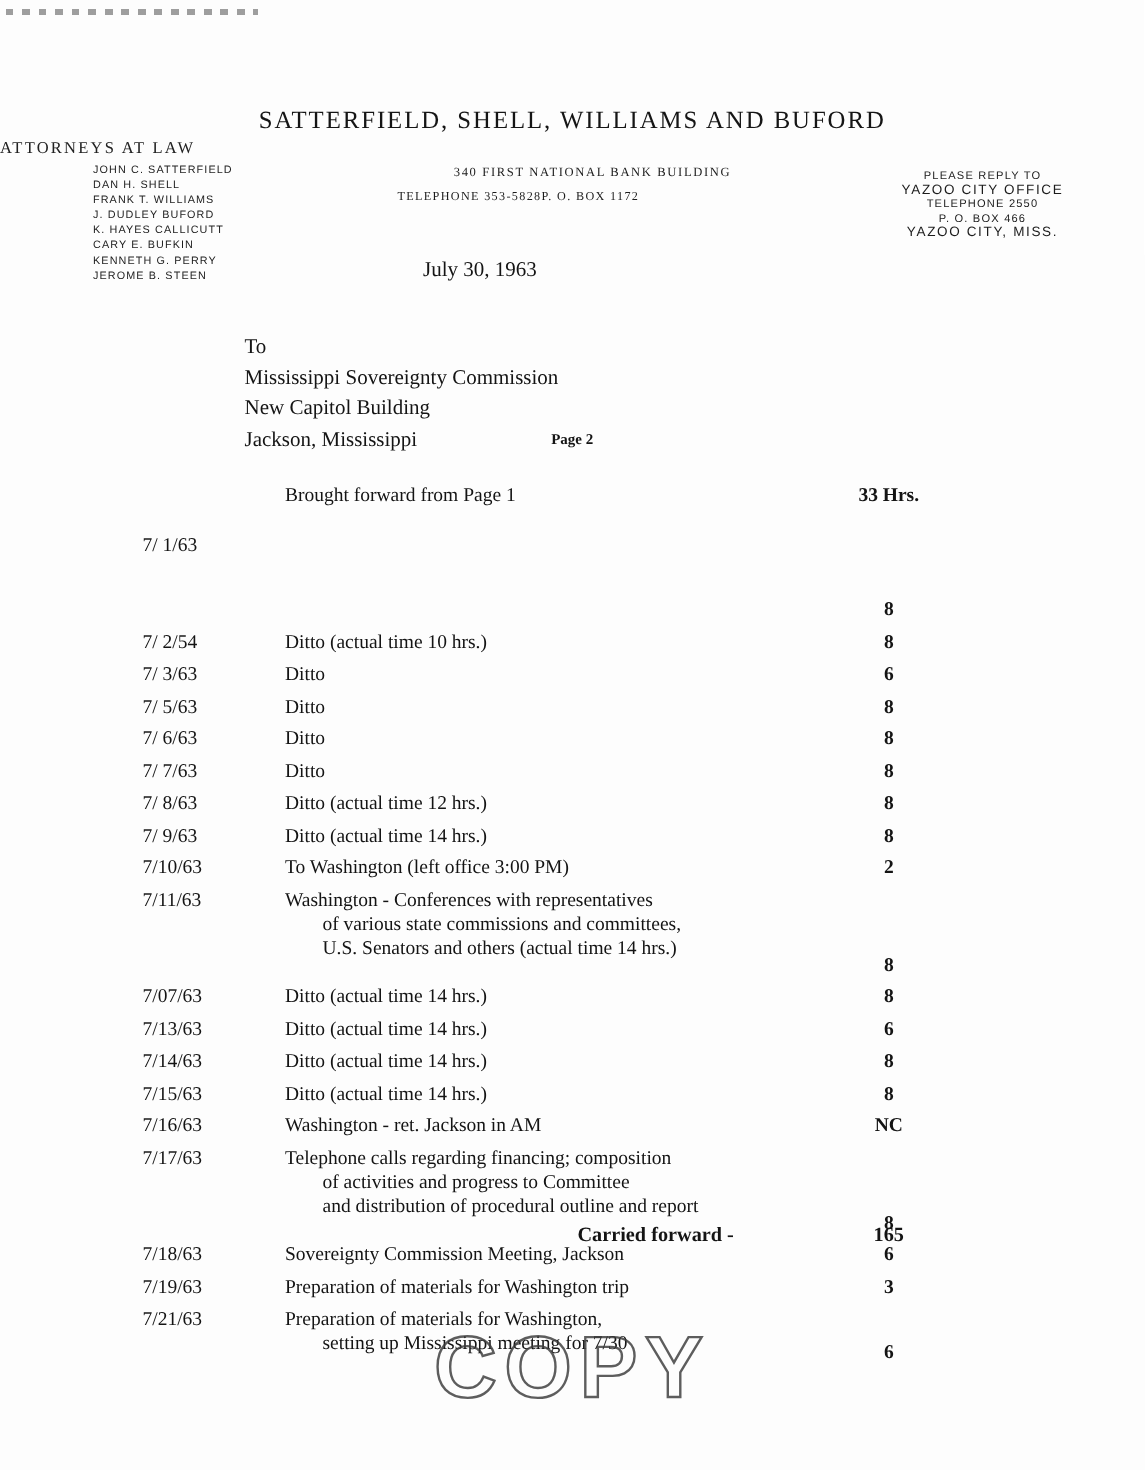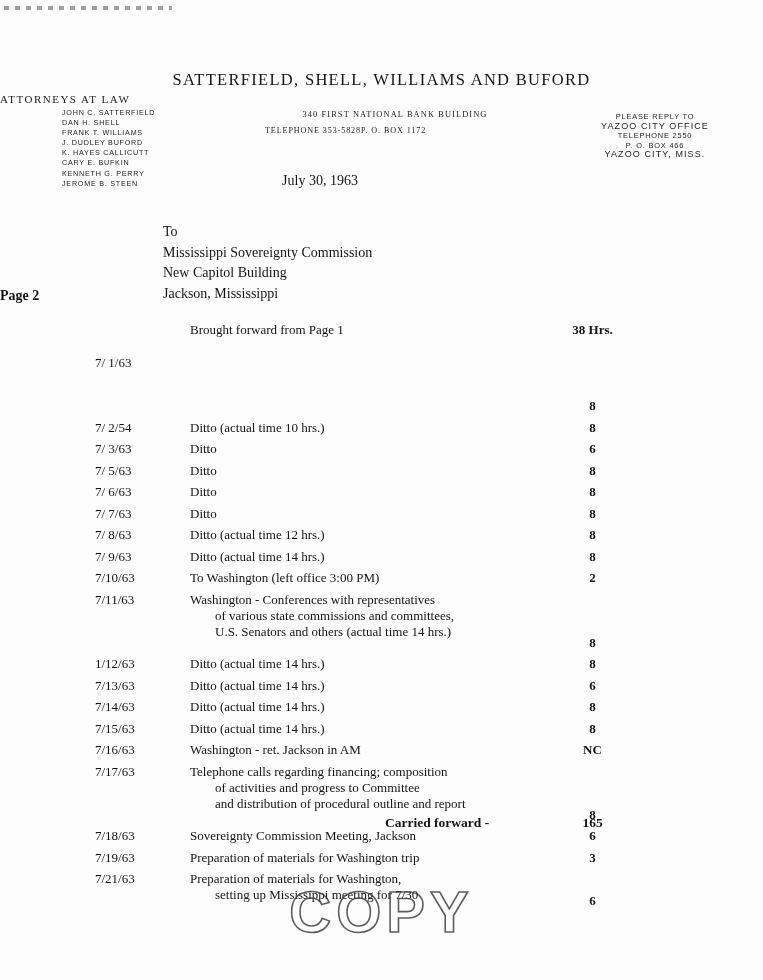--- a/index.html
+++ b/index.html
@@ -152,21 +152,22 @@
     color: #141414;
     margin-left: 18px;
   }
 
   
   #page-label {
     position: absolute;
     top: 288px;
     left: 0;
     width: 763px;
-    font-size: 14px;
+    text-align: center;
+    font-size: 10px;
     font-weight: bold;
     color: #141414;
   }
 
   
   #brought-forward {
     position: absolute;
     top: 322px;
     left: 0;
     width: 763px;
@@ -312,21 +313,21 @@
     <div>To</div>
     <div>Mississippi Sovereignty Commission</div>
     <div>New Capitol Building</div>
     <div>Jackson, Mississippi</div>
   </div>
 
   <div id="page-label">Page 2</div>
 
   <div id="brought-forward">
     <span id="bf-label">Brought forward from Page 1</span>
-    <span id="bf-value">38 Hrs.</span>
+    <span id="bf-value">33 Hrs.</span>
   </div>
 
   <div id="ledger">
       <div class="ledger-row" style="height: 64.5px;">
         <div class="cell-date">7/ 1/63</div>
         <div class="cell-hours" style="top: 43px;">8</div>
       </div>
       <div class="ledger-row" style="height: 21.5px;">
         <div class="cell-date">7/ 2/54</div>
         <div class="cell-desc">
@@ -386,21 +387,21 @@
       <div class="ledger-row" style="height: 64.5px;">
         <div class="cell-date">7/11/63</div>
         <div class="cell-desc">
           <span style="display: block;">Washington - Conferences with representatives</span>
           <span class="desc-cont">of various state commissions and committees,</span>
           <span class="desc-cont">U.S. Senators and others (actual time 14 hrs.)</span>
         </div>
         <div class="cell-hours" style="top: 43px;">8</div>
       </div>
       <div class="ledger-row" style="height: 21.5px;">
-        <div class="cell-date">1/12/63</div>
+        <div class="cell-date">7/07/63</div>
         <div class="cell-desc">
           <span style="display: block;">Ditto (actual time 14 hrs.)</span>
         </div>
         <div class="cell-hours" style="top: 0px;">8</div>
       </div>
       <div class="ledger-row" style="height: 21.5px;">
         <div class="cell-date">7/13/63</div>
         <div class="cell-desc">
           <span style="display: block;">Ditto (actual time 14 hrs.)</span>
         </div>

